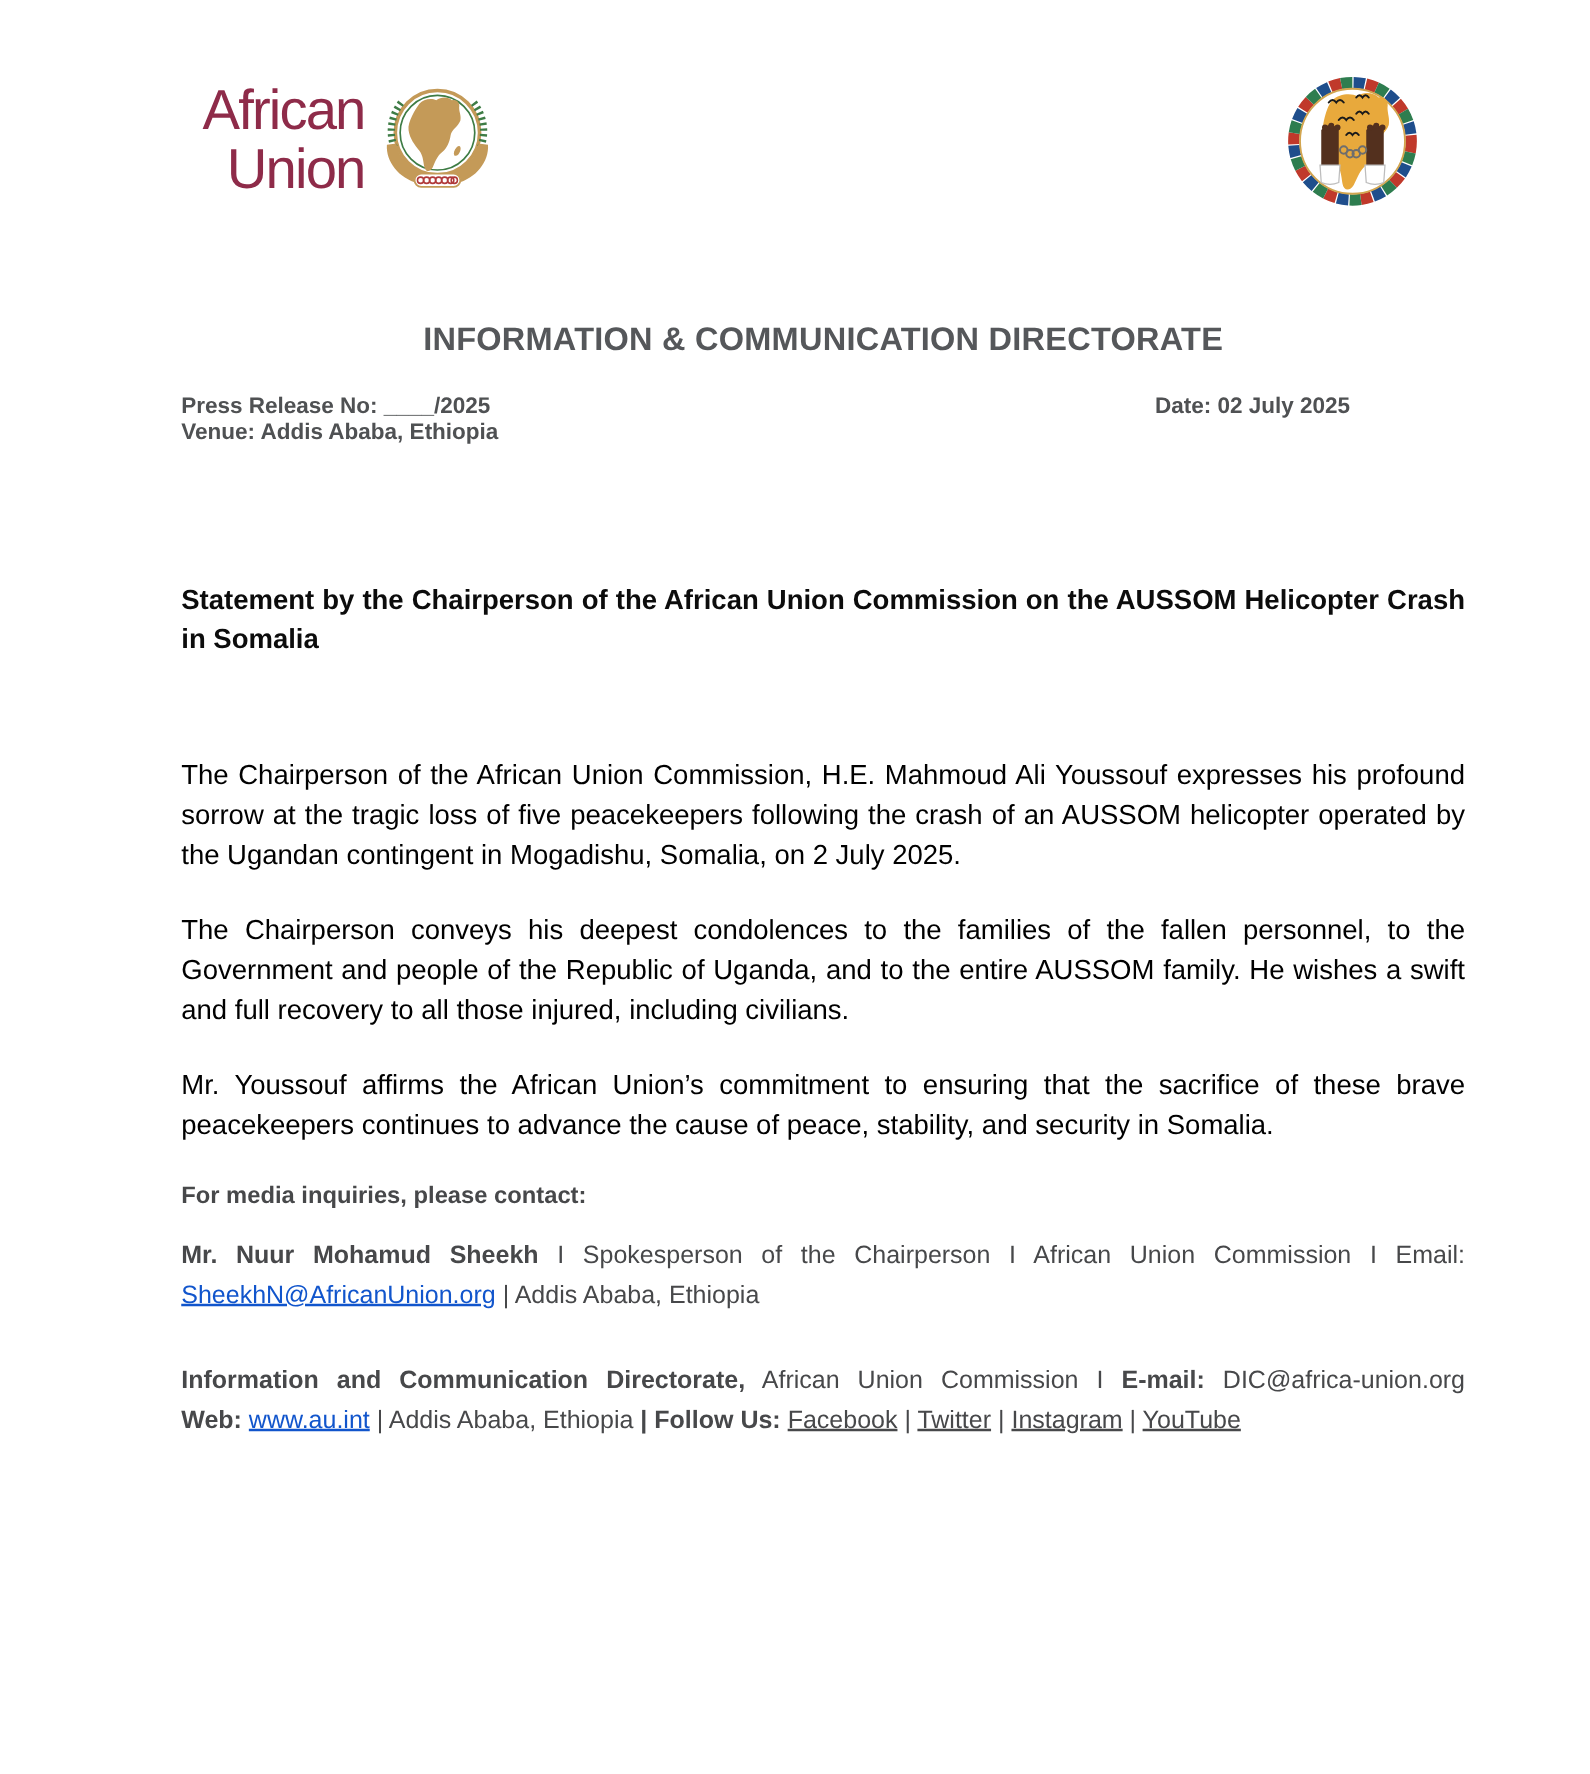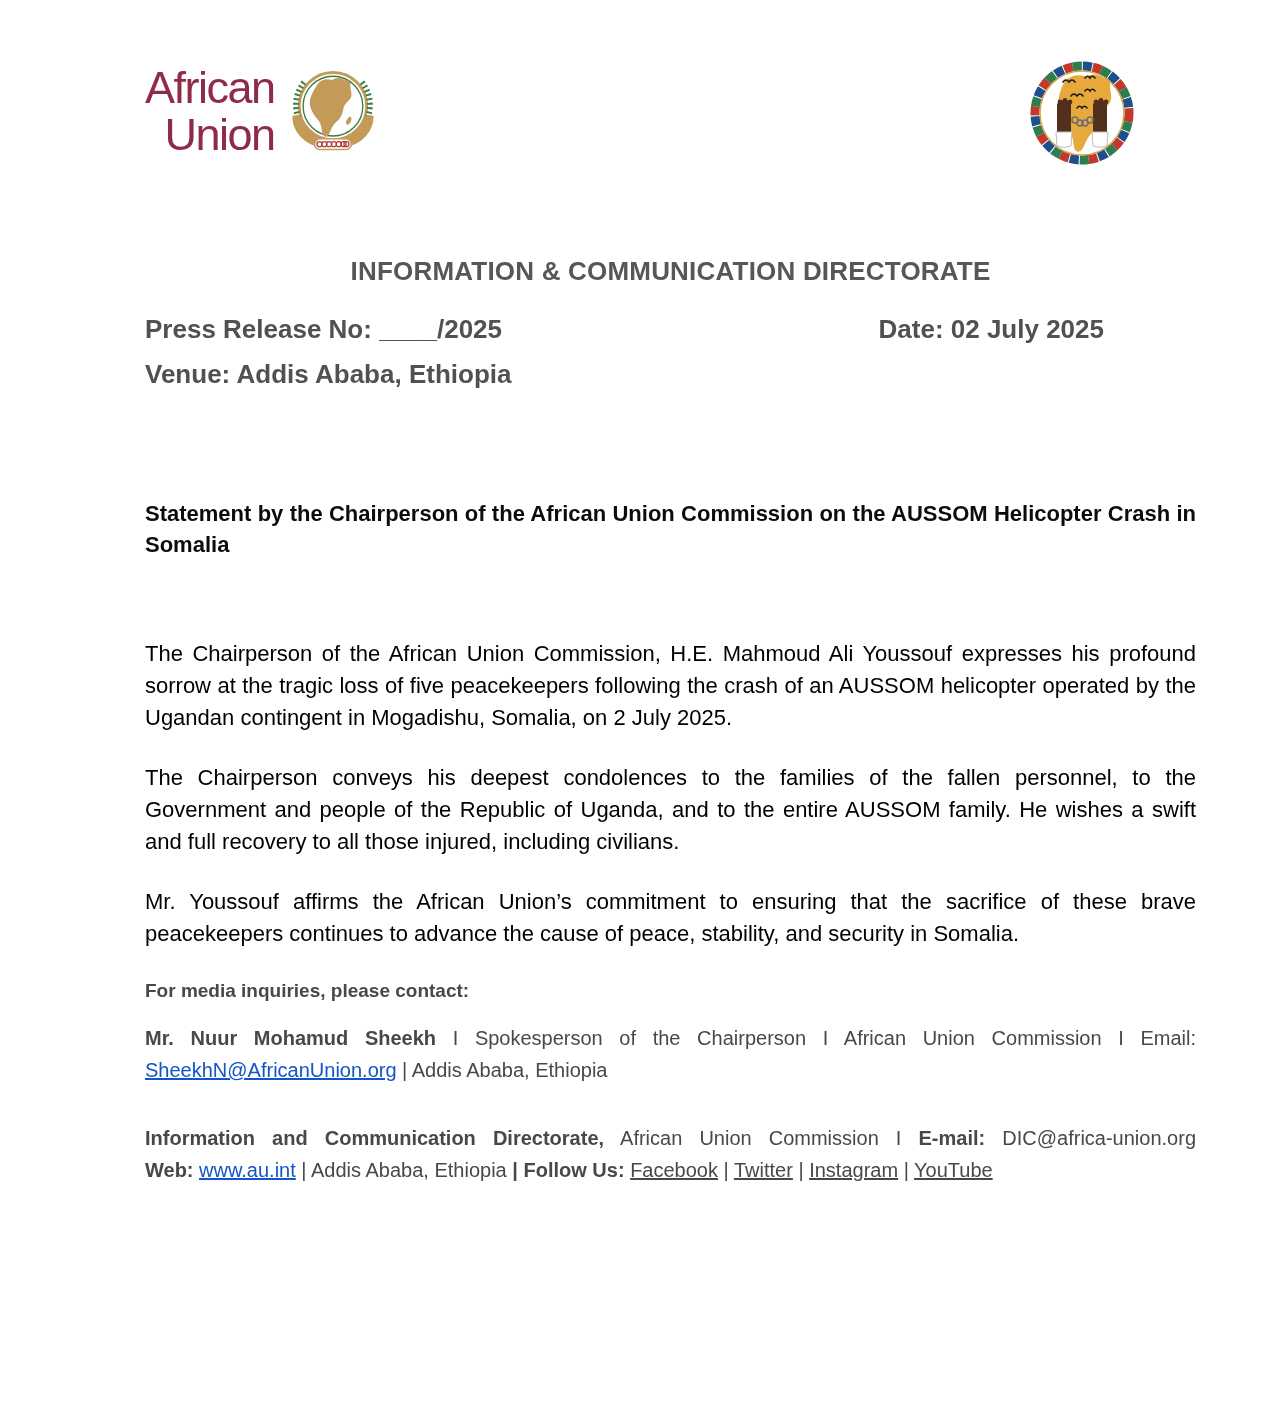--- a/index.html
+++ b/index.html
@@ -15,20 +15,21 @@
     display:flex; justify-content:space-between; align-items:flex-start;
     padding:58px 134px 0 145px;
   }
   .au-logo { display:flex; align-items:center; gap:4px; }
   .au-wordmark {
     text-align:right;
     color:#8E2B49;
     font-size:45px; line-height:47px; font-weight:400;
     letter-spacing:-1.5px;
     padding-top:2px;
+    margin-left:17px;
   }
   .au-emblem svg { width:106px; height:104px; display:block; }
   .rep-logo { display:flex; align-items:flex-start; }
   .rep-emblem svg { width:112px; height:110px; display:block; }
   .rep-text { padding-top:8px; margin-left:-4px; }
   .rep-row1 {
     display:inline-block; background:#D2A54F; padding:1px 6px 1px 4px;
     color:#2E2E30; font-weight:800; font-size:31px; line-height:31px;
     letter-spacing:-0.5px;
   }
@@ -36,31 +37,31 @@
   .rep-row2 {
     display:inline-block; background:#D2A54F; padding:1px 6px 1px 4px;
     color:#2E2E30; font-weight:800; font-size:15.5px; line-height:17px;
     margin-top:3px; letter-spacing:0.3px;
   }
   .rep-tagline {
     margin-top:4px; color:#3A3A3C; font-weight:700;
     font-size:16.5px; line-height:21px; letter-spacing:0.1px;
   }
   
-  .content { padding:0 76px 0 145px; }
+  .content { padding:0 100px 0 145px; }
   .directorate-title {
     margin-top:88px;
     text-align:center;
     font-size:26px; font-weight:700; color:#55575A;
     letter-spacing:0.2px;
   }
-  .meta { margin-top:27px; color:#4F5153; font-weight:700; font-size:26px; }
+  .meta { margin-top:27px; color:#4F5153; font-weight:700; font-size:18px; }
   .meta-row { display:flex; justify-content:space-between; align-items:baseline; }
   .meta-date { margin-right:92px; }
-  .meta-venue { margin-top:14px; }
+  .meta-venue { margin-top:0; }
   .statement-title {
     margin-top:108px;
     font-size:22px; font-weight:700; color:#0C0C0C;
     line-height:31px; text-align:justify;
   }
   .body-para {
     margin:28px 0 0 0;
     font-size:22px; color:#000000;
     line-height:32px; text-align:justify;
   }

